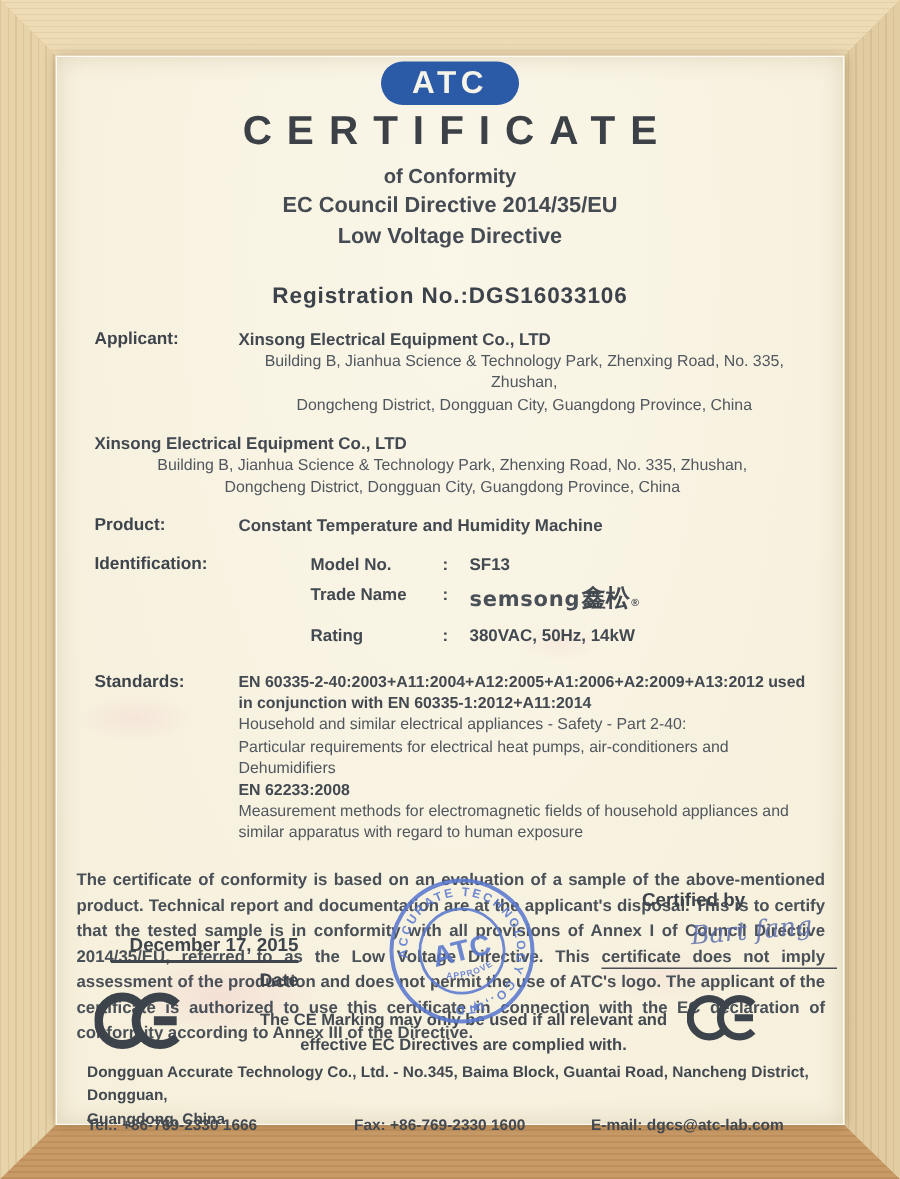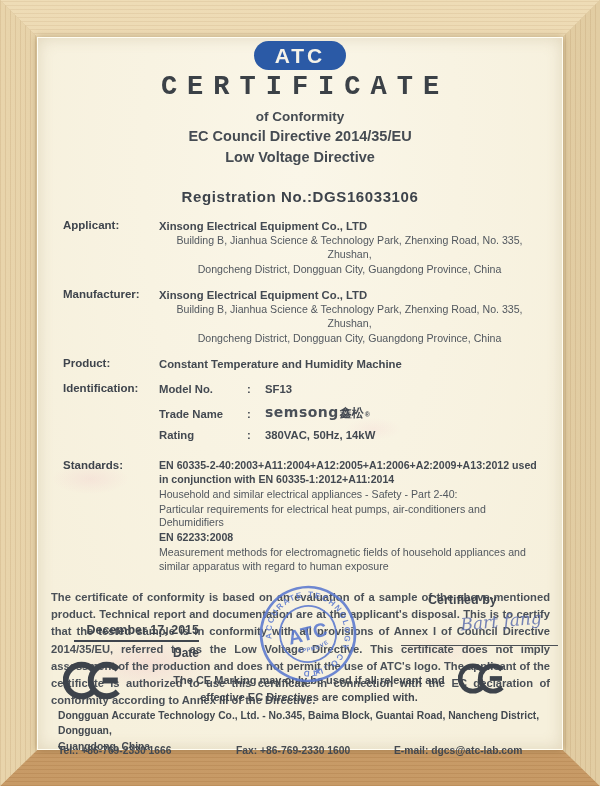--- a/index.html
+++ b/index.html
@@ -50,40 +50,40 @@
   .content{position:relative;width:100%;height:100%;color:#474d55;}
   
   .hdr{text-align:center;}
   .atc-pill{
     margin:3px auto 0 auto;width:92px;height:29px;border-radius:15px;
     background:#2b5aa6;display:flex;align-items:center;justify-content:center;
   }
   .atc-pill span{color:#f6f3e8;font-weight:800;font-size:21px;letter-spacing:3px;line-height:1;}
   .cert-title{
     margin-top:2px;font-size:27px;font-weight:700;letter-spacing:10px;
-    color:#3b4147;padding-left:10px;font-family:Liberation Mono, monospace;
+    color:#3b4147;padding-left:10px;
   }
   .cert-sub{margin-top:7px;font-size:13.5px;font-weight:700;color:#454b52;text-align:center;}
   .directive{margin-top:4px;font-size:14.5px;font-weight:700;color:#454b52;line-height:1.2;}
   .registration{margin-top:21px;font-size:15px;font-weight:700;color:#3d434b;letter-spacing:0.6px;}
   
   .rows{margin-top:14px;padding:0 22px 0 25px;}
   .row{display:flex;margin-bottom:11px;}
   .row-label{flex:none;width:96px;font-weight:700;font-size:11.5px;color:#3e444c;}
   .row-body{flex:1;font-size:10.6px;line-height:1.3;color:#51575e;}
   .val-bold{font-weight:700;font-size:11.3px;color:#434951;}
   .addr-line{margin-top:1px;text-align:center;}
   .row-body .addr-line:first-of-type{margin-top:5px;}
-  .id-row{display:flex;align-items:flex-end;margin-bottom:6px;}
+  .id-row{display:flex;align-items:flex-start;margin-bottom:6px;margin-left:48px;}
   .id-label{flex:none;width:88px;font-weight:700;font-size:11.3px;color:#434951;}
   .id-sep{flex:none;width:18px;font-weight:700;font-size:11.3px;color:#434951;}
   .id-val{font-weight:700;font-size:11.3px;color:#434951;}
   .brand{display:flex;align-items:baseline;}
   .brand-latin{font-weight:700;font-size:14px;letter-spacing:0.5px;color:#4a5058;font-family:"DejaVu Sans","Liberation Sans",sans-serif;}
-  .brand-cjk{font-weight:700;font-size:12px;color:#434951;margin-left:1px;}
+  .brand-cjk{font-weight:700;font-size:16px;color:#434951;margin-left:1px;}
   .brand-reg{font-size:7px;font-weight:700;color:#434951;margin-left:1px;}
   .std-line{margin-bottom:1px;}
   .std-bold{font-weight:700;color:#434951;}
   
   .body-par{
     margin-top:15px;padding:0 12px 0 13px;
     font-size:11.2px;font-weight:700;color:#4a5057;line-height:1.52;
     text-align:justify;
   }
   
@@ -146,21 +146,20 @@
         <div class="row">
           <div class="row-label">Applicant:</div>
           <div class="row-body">
             <div class="val-bold">Xinsong Electrical Equipment Co., LTD</div>
             <div class="addr-line">Building B, Jianhua Science &amp; Technology Park, Zhenxing Road, No. 335, Zhushan,</div>
             <div class="addr-line">Dongcheng District, Dongguan City, Guangdong Province, China</div>
           </div>
         </div>
 
         <div class="row">
-          <div class="row-label">Manufacturer:</div>
           <div class="row-body">
             <div class="val-bold">Xinsong Electrical Equipment Co., LTD</div>
             <div class="addr-line">Building B, Jianhua Science &amp; Technology Park, Zhenxing Road, No. 335, Zhushan,</div>
             <div class="addr-line">Dongcheng District, Dongguan City, Guangdong Province, China</div>
           </div>
         </div>
 
         <div class="row">
           <div class="row-label">Product:</div>
           <div class="row-body">

